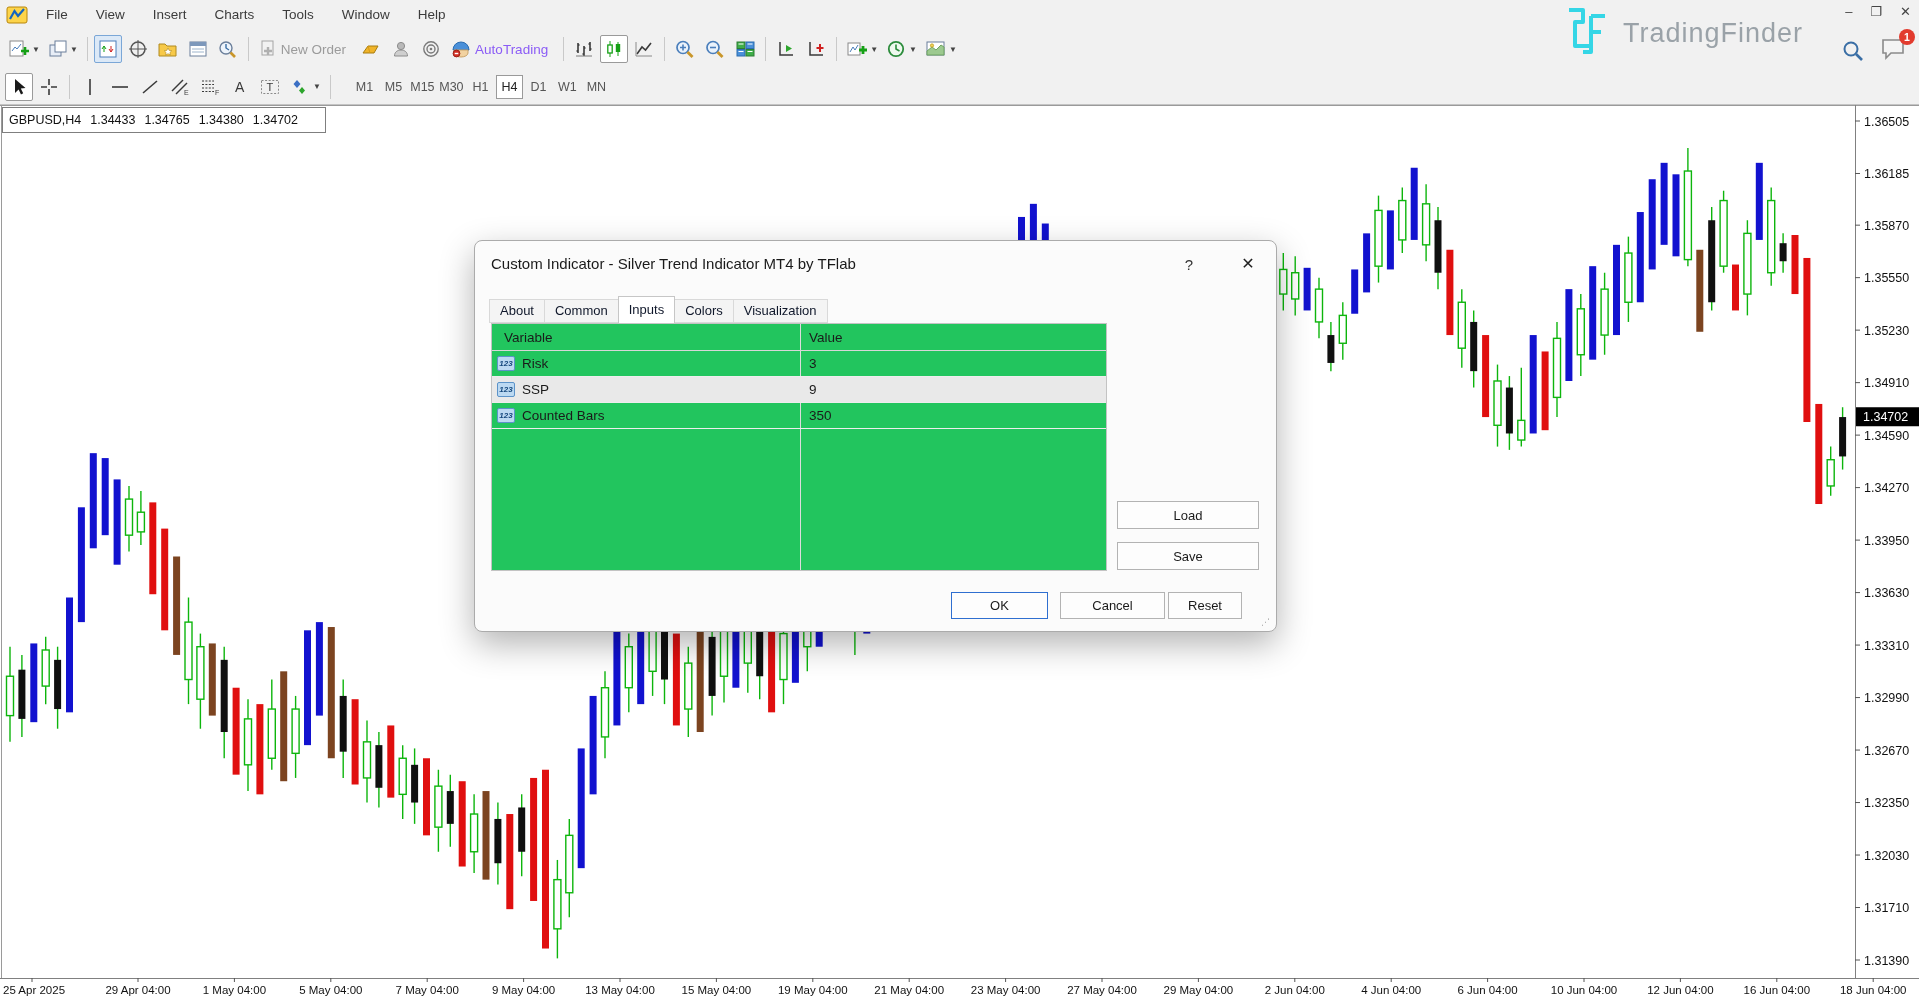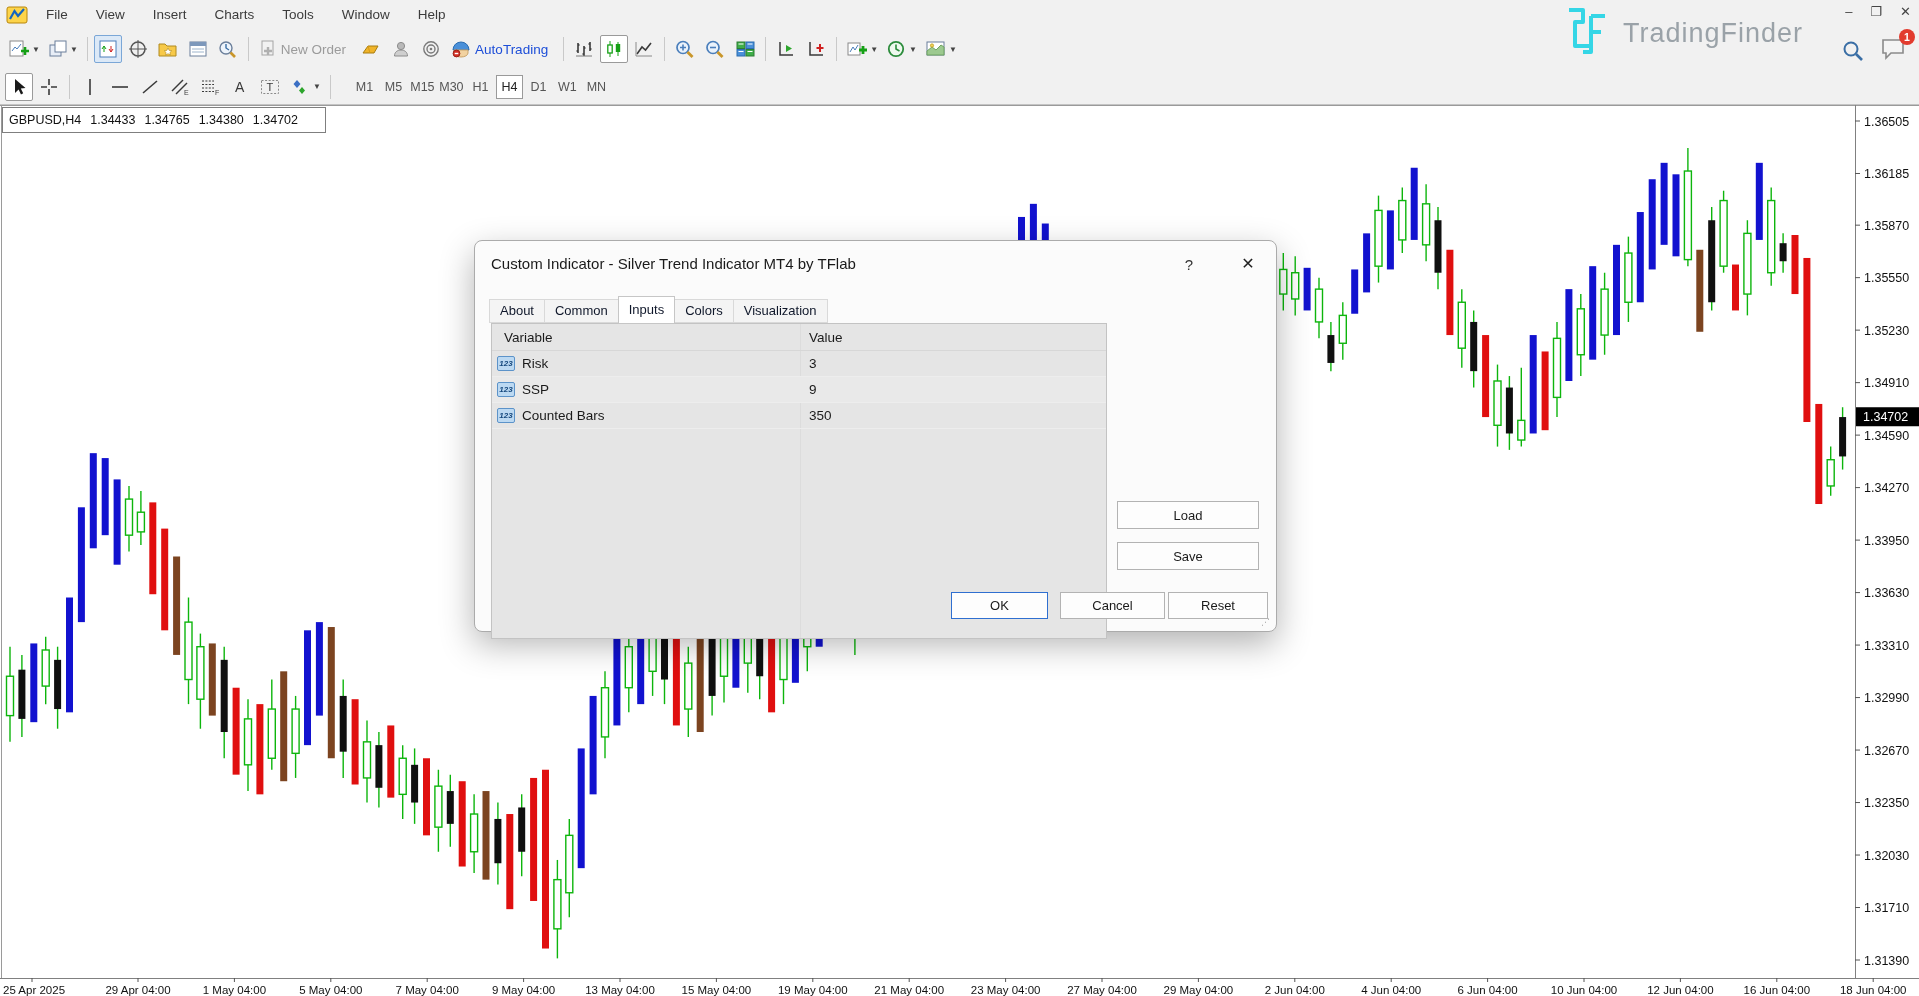--- a/index.html
+++ b/index.html
@@ -19,21 +19,21 @@
   .toolbar { position:absolute; display:flex; align-items:center; }
   #toolbar1 { left:0; top:30px; width:1919px; height:38px; padding-left:4px; }
   #toolbar2 { left:0; top:68px; width:1919px; height:37px; padding-left:4px; }
   .tbtn { display:flex; align-items:center; justify-content:center; height:28px;
     min-width:28px; padding:0 2px; margin:0 1px; border:1px solid transparent;
     border-radius:2px; }
   .tbtn svg { display:block; }
   .tbtn.pressed { background:#fff; border:1px solid #9a9a9a; }
   .tbtn.active-blue { background:#dce9f7; border:1px solid #7ba7d7; }
   .tsep { width:1px; height:24px; background:#c9c9c9; margin:0 5px; }
-  .tlabel { font-size:13.5px; color:#1d4ed8; margin:0 6px 0 3px; white-space:nowrap; }
+  .tlabel { font-size:13.5px; color:#8b5cf6; margin:0 6px 0 3px; white-space:nowrap; }
   .tlabel.disabled { color:#9b9b9b; }
   .dd { font-size:8px; color:#444; margin-left:2px; }
 
   .tfbtn { min-width:27px; height:24px; margin:0 1px; font-size:12.5px; color:#555;
     display:flex; align-items:center; justify-content:center; border:1px solid transparent; }
   .tfbtn.active { background:#fff; border:1px solid #9a9a9a; color:#222; }
 
   
   #winctl { position:absolute; top:4px; right:8px; display:flex; gap:18px;
     font-size:13px; color:#444; }
@@ -62,43 +62,43 @@
     font-size:15px; color:#1a1a1a; white-space:nowrap; }
   #dlg-help { position:absolute; left:702px; top:12px; width:24px; height:24px;
     text-align:center; line-height:24px; font-size:15px; color:#333; }
   #dlg-close { position:absolute; left:758px; top:10px; width:30px; height:26px;
     text-align:center; line-height:26px; font-size:16px; color:#222; }
   #dlg-tabs { position:absolute; left:14px; top:54px; display:flex; align-items:flex-end; }
   .tab { border:1px solid #d9d9d9; background:#f4f4f4; padding:3px 10px 4px 10px;
     font-size:13px; color:#0f172a; margin-right:-1px; height:24px; }
   .tab.active { background:#fff; border-color:#c6c6c6; height:28px; padding-top:5px;
     position:relative; top:1px; z-index:2; }
-  #dlg-table { position:absolute; left:16px; top:82px; width:616px; height:316px;
-    background:#e5e5e5; border:1px solid #c3c3c3; }
+  #dlg-table { position:absolute; left:16px; top:82px; width:616px; height:248px;
+    background:#22c55e; border:1px solid #c3c3c3; }
   #dlg-col-sep { position:absolute; left:308px; top:0; bottom:0; width:0;
     border-left:1px solid #dcdcdc; }
   .trow { position:relative; display:flex; height:26px; align-items:center;
     border-bottom:1px solid #ededed; }
   .trow.header { height:27px; border-bottom:1px solid #d7d7d7; }
   .trow.selected { background:#e9e9e9; }
   .tcell-name { width:308px; display:flex; align-items:center; padding-left:5px; }
   .tcell-val { padding-left:9px; }
   .trow.header .tcell-name { padding-left:12px; }
   .num-icon { width:18px; height:15px; background:#bcd9f2; border:1px solid #5c93c9;
     border-radius:2px; color:#17497e; font-size:8px; font-style:italic; font-weight:bold;
     display:flex; align-items:center; justify-content:center; margin-right:7px; }
   .dlg-btn { position:absolute; height:28px; background:#fdfdfd; border:1px solid #b3b3b3;
     border-radius:0; font-size:13px; color:#1a1a1a; display:flex; align-items:center;
     justify-content:center; }
   .dlg-btn.default { border:1.5px solid #2f6fd0; }
   #btn-load { left:642px; top:260px; width:142px; }
   #btn-save { left:642px; top:301px; width:142px; }
   #btn-ok { left:476px; top:351px; width:97px; height:27px; }
   #btn-cancel { left:585px; top:351px; width:105px; height:27px; }
-  #btn-reset { left:693px; top:351px; width:100px; height:27px; }
+  #btn-reset { left:693px; top:351px; width:74px; height:27px; }
   #dlg-grip { position:absolute; right:5px; bottom:4px; width:10px; height:10px;
     color:#9a9a9a; font-size:9px; line-height:10px; }
 </style>
 </head>
 <body>
 
 <div id="screen">
 
   <div id="chart-wrap">
     <svg id="chart-svg" width="1919" height="996">

